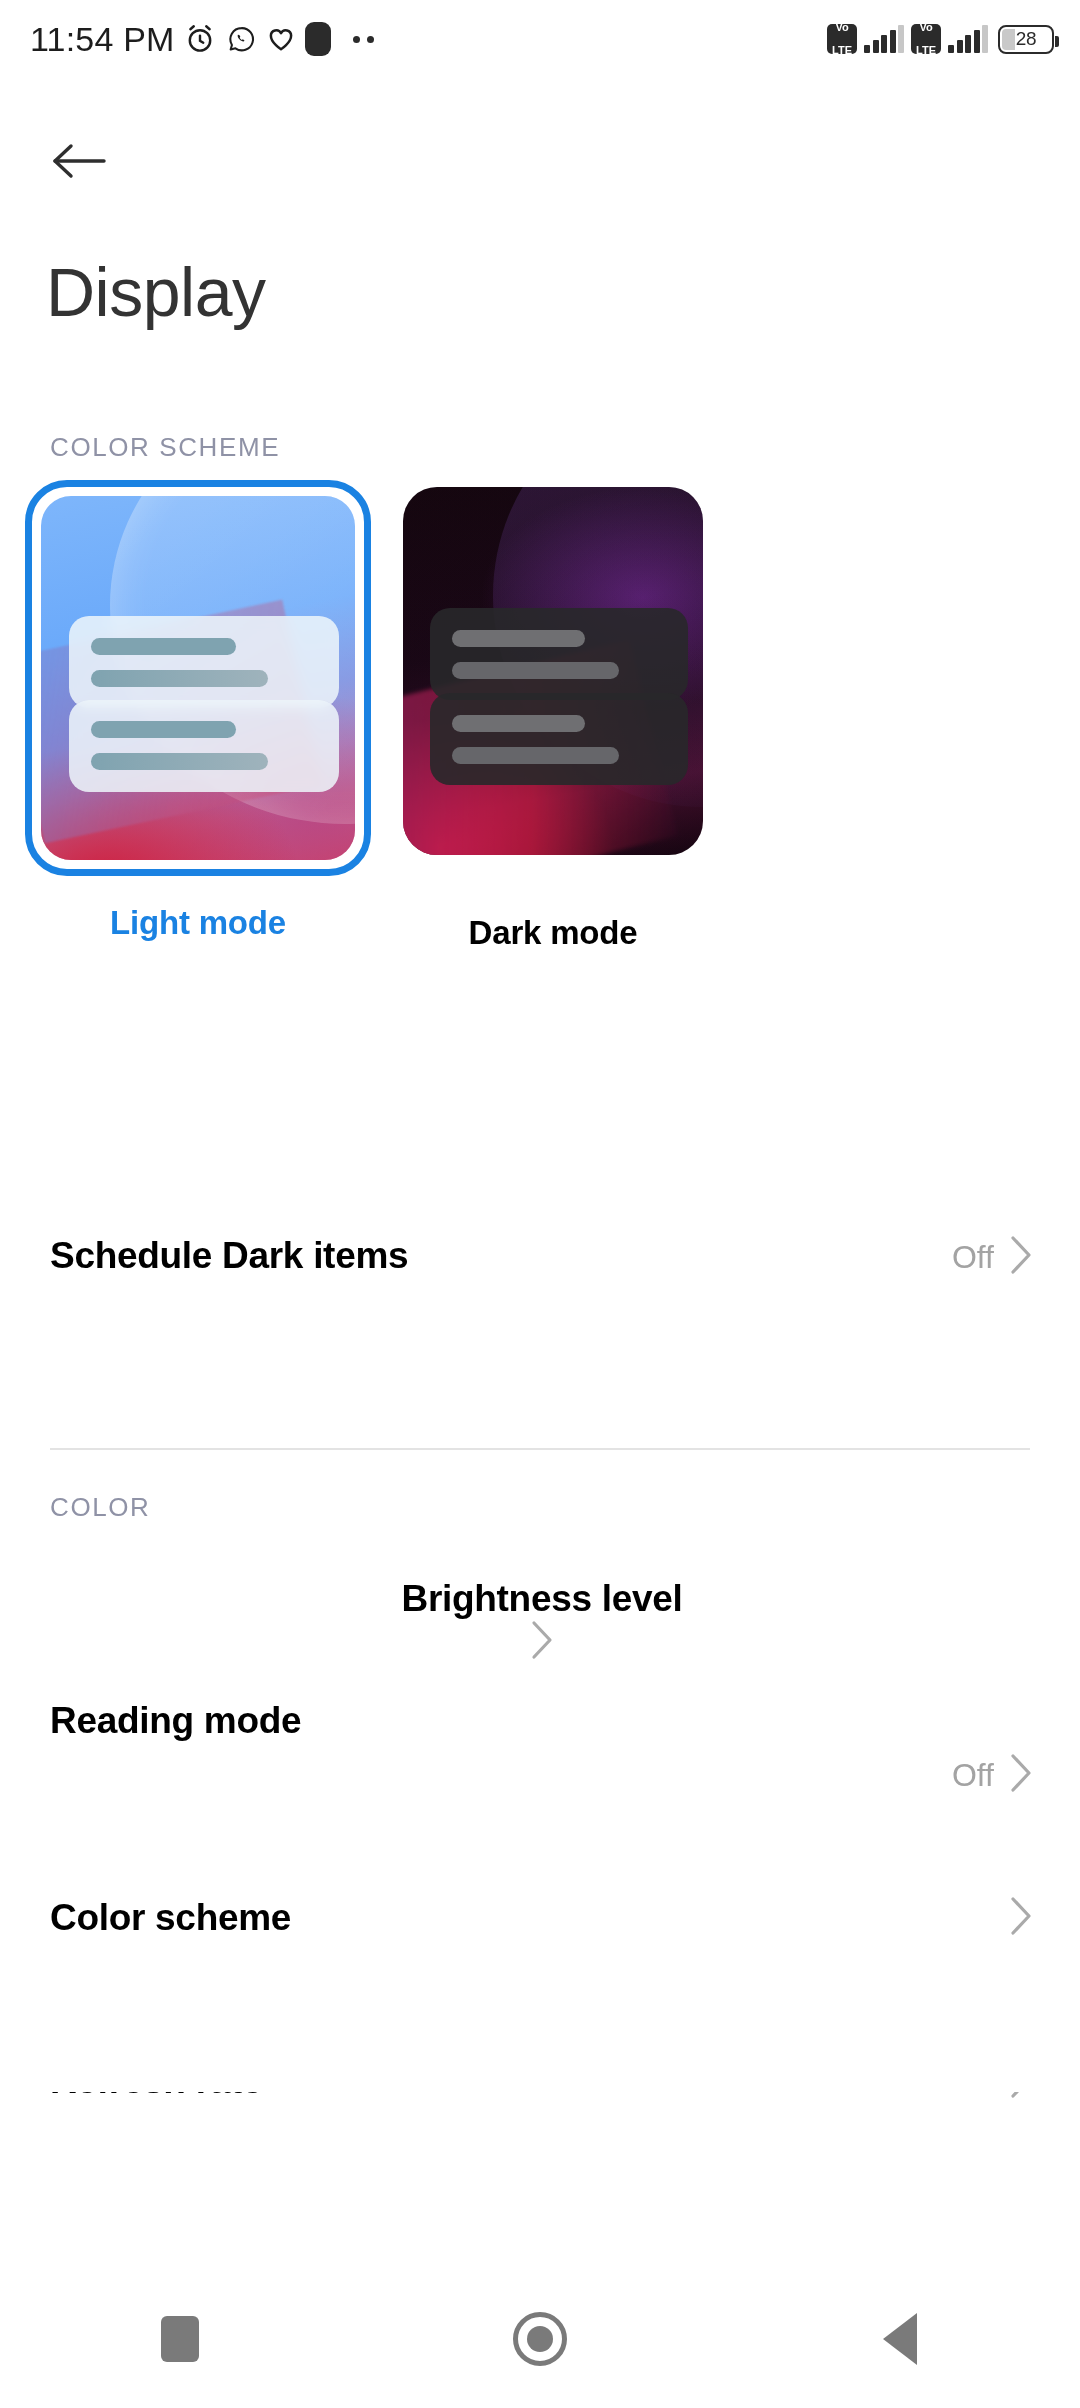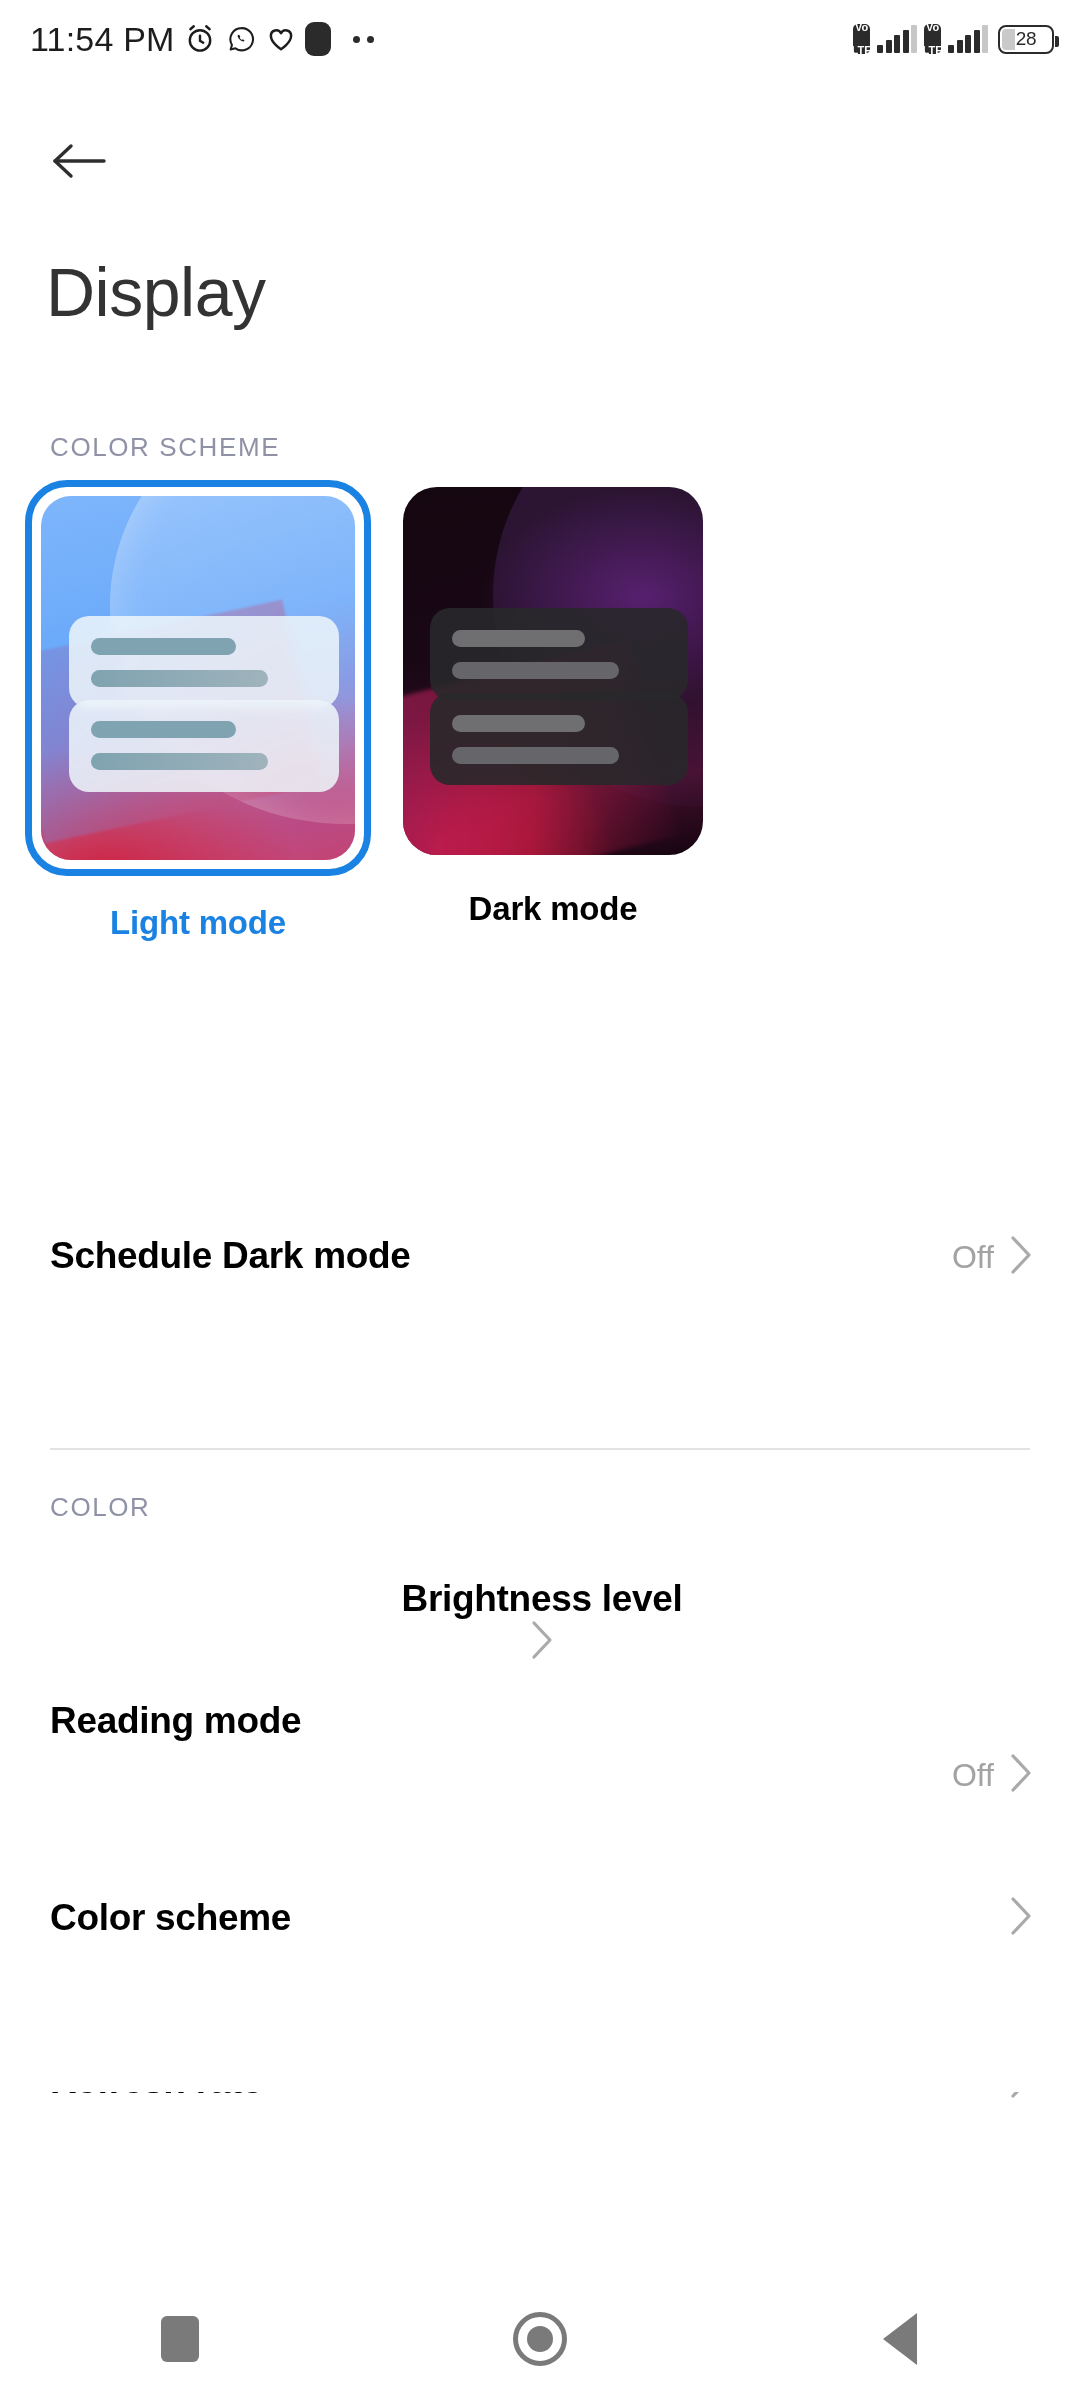--- a/index.html
+++ b/index.html
@@ -26,21 +26,21 @@
   }
   .sb-left { display: flex; align-items: center; gap: 0; }
   .sb-time {
     font-size: 34px; font-weight: 400; letter-spacing: 0.2px;
     color: #1d1d1d; margin-right: 8px;
   }
   .sb-icon { display: inline-flex; align-items: center; justify-content: center; margin-right: 9px; }
   .sb-spacer { flex: 1; }
   .sb-right { display: flex; align-items: center; gap: 7px; }
   .volte {
-    width: 17px; height: 30px; border-radius: 5px; background: #2b2b2b;
+    width: 30px; height: 30px; border-radius: 5px; background: #2b2b2b;
     color: #ffffff; display: flex; flex-direction: column;
     align-items: center; justify-content: center; line-height: 1;
   }
   .volte span:first-child { font-size: 11px; font-weight: 700; }
   .volte span:last-child { font-size: 11px; font-weight: 700; margin-top: 12px; }
   .bars { display: flex; align-items: flex-end; gap: 2.5px; height: 28px; }
   .bars i { display: block; width: 6px; background: #2b2b2b; border-radius: 1px; }
   .bars i:nth-child(1) { height: 8px; }
   .bars i:nth-child(2) { height: 13px; }
   .bars i:nth-child(3) { height: 18px; }
@@ -90,21 +90,21 @@
   #lbl-color-scheme { top: 432px; }
   #lbl-screen { top: 1492px; }
 
   
   .scheme-row {
     position: absolute; left: 0; top: 480px; width: 1080px;
     display: flex; padding-left: 22px; gap: 0;
   }
   .scheme-item { display: flex; flex-direction: column; align-items: center; }
   .scheme-item.light { width: 352px; }
-  .scheme-item.dark { width: 352px; margin-left: 3px; }
+  .scheme-item.dark { width: 352px; margin-left: 3px; gap: 24px; }
 
   .thumb-frame {
     width: 332px; height: 382px;
     border-radius: 38px;
     padding: 0;
     display: flex; align-items: center; justify-content: center;
     position: relative;
   }
   .thumb-frame.selected {
     border: 7px solid #1a82e2;
@@ -383,21 +383,21 @@
           </div>
         </div>
       </div>
       <div class="scheme-caption unsel">Dark mode</div>
     </div>
 
   </div>
 
   <div class="row" id="row-schedule">
     <div class="row-main">
-      <div class="row-title">Schedule Dark mode</div>
+      <div class="row-title">Schedule Dark items</div>
     </div>
     <div class="row-right">
       <span class="row-value">Off</span>
       <span>
         <svg width="26" height="42" viewBox="0 0 26 42" fill="none" stroke="#aaaaaa" stroke-width="3.2" stroke-linecap="round" stroke-linejoin="round">
           <path d="M5 4l16 17L5 38"></path>
         </svg>
       </span>
     </div>
   </div>

